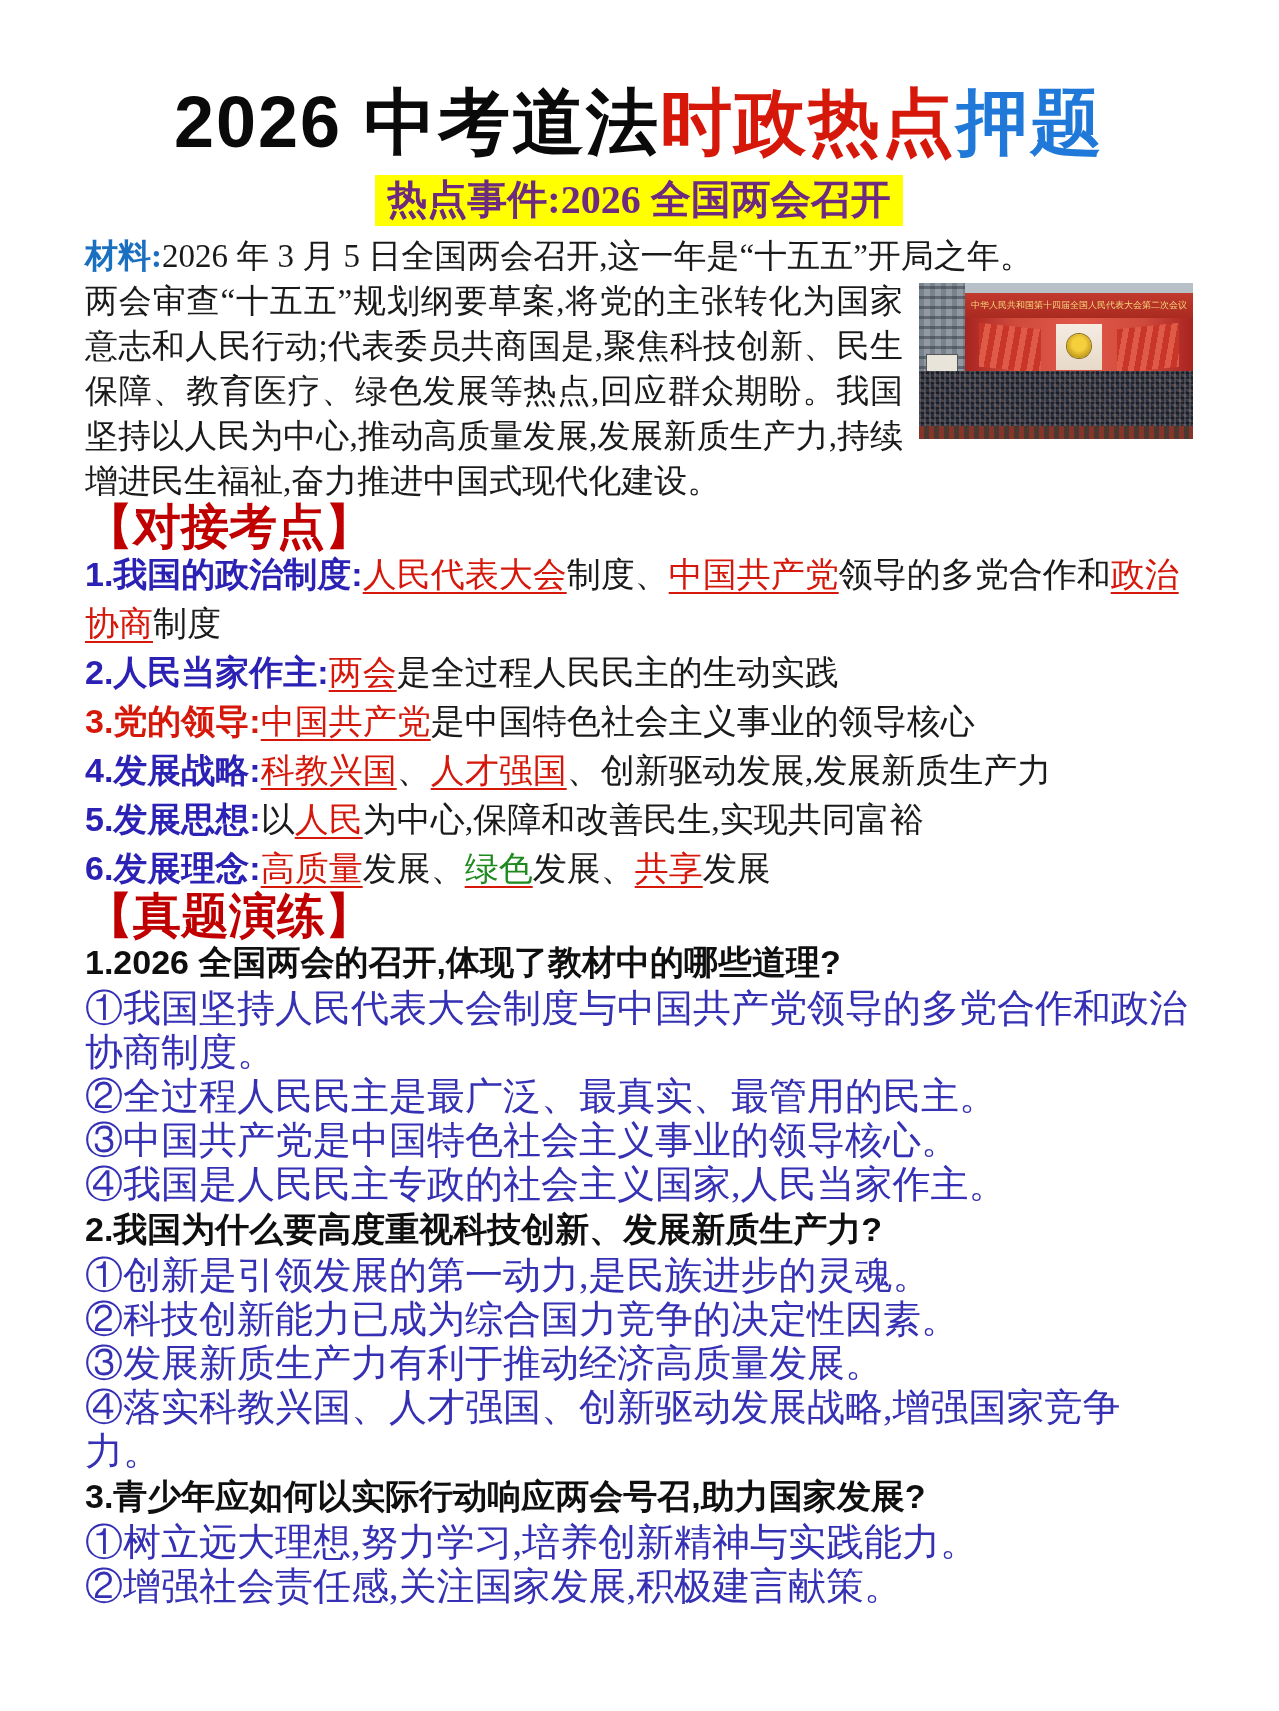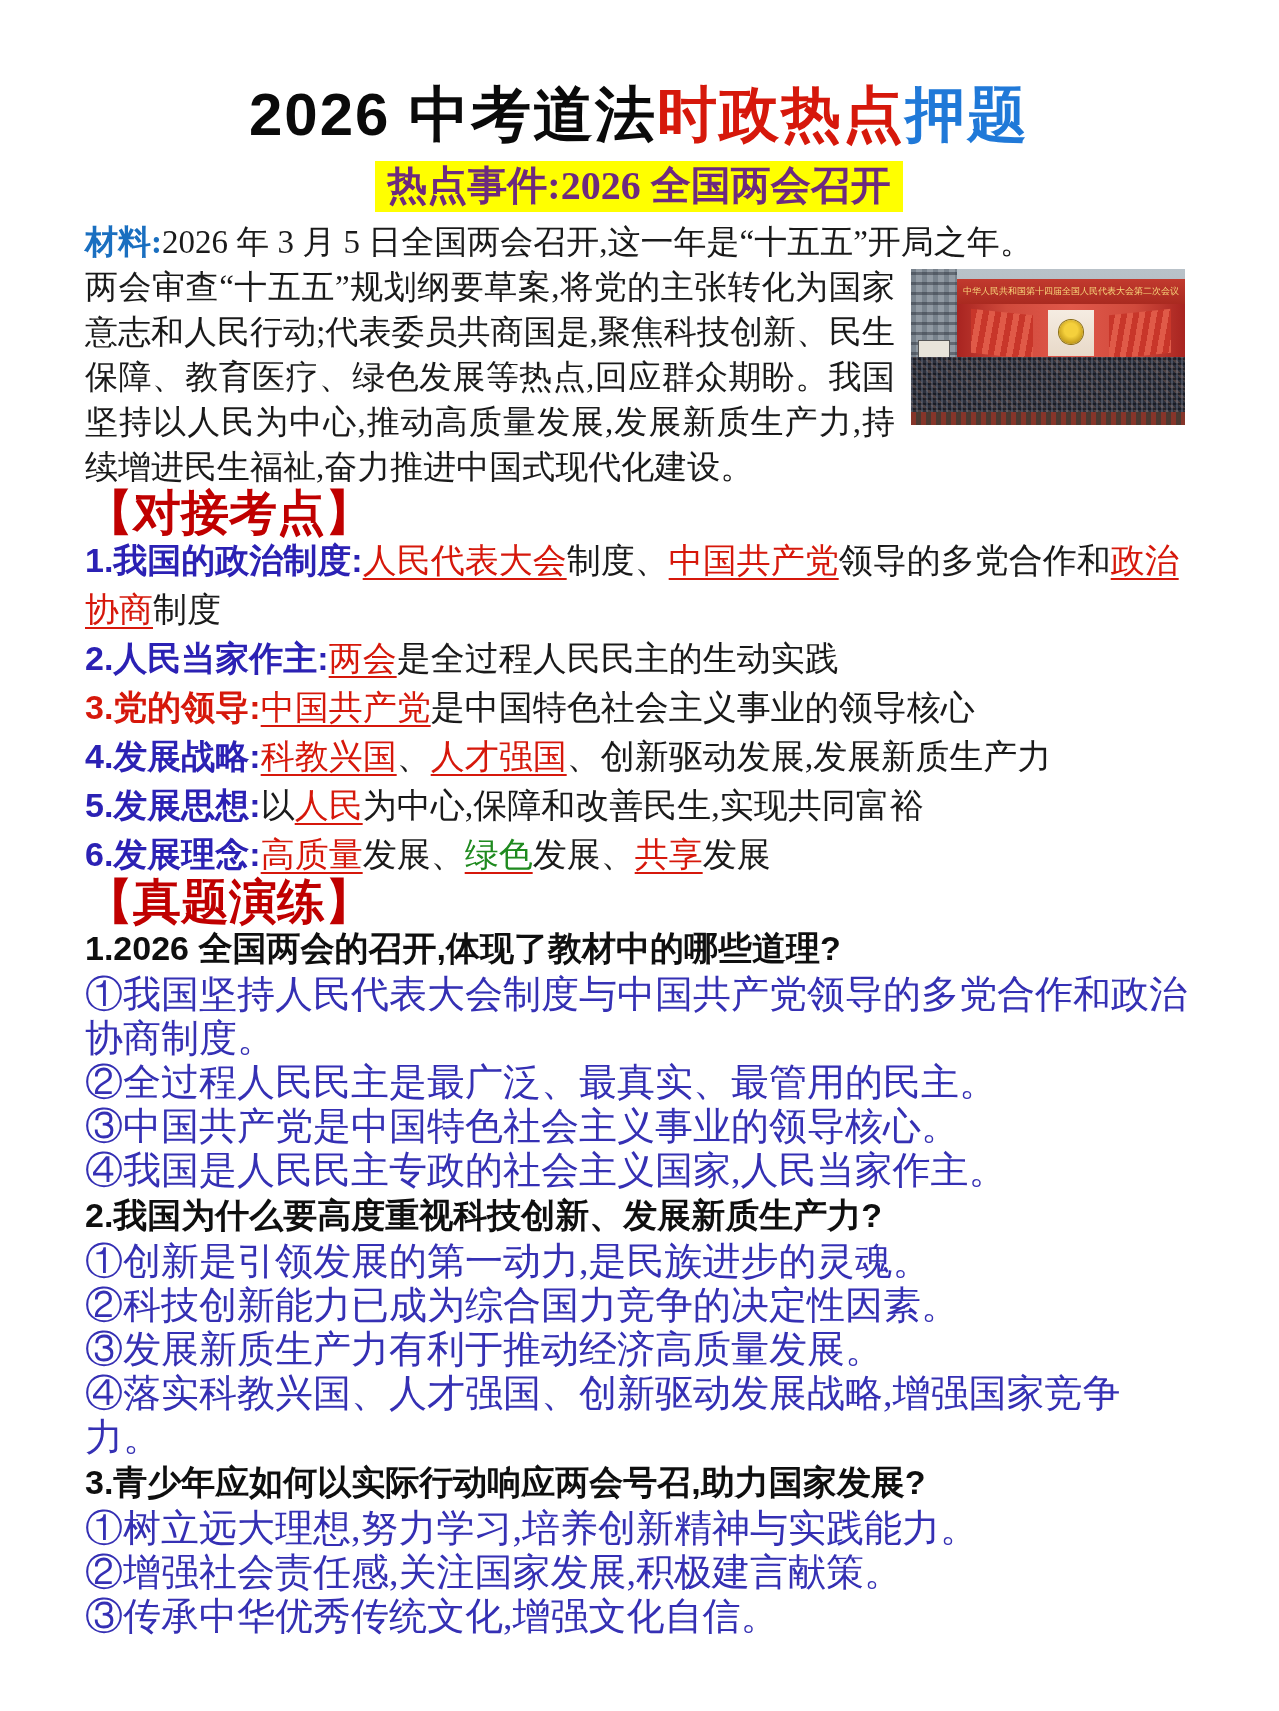--- a/index.html
+++ b/index.html
@@ -11,21 +11,21 @@
     background:#ffffff;
     overflow:hidden;
     font-family:"Liberation Serif",serif;
     color:#1a1a1a;
   }
   
   .title{
     text-align:center;
     font-family:"Liberation Sans",sans-serif;
     font-weight:bold;
-    font-size:60px;
+    font-size:72px;
     line-height:1.18;
     letter-spacing:2px;
     white-space:nowrap;
   }
   .t-black{color:#0a0a0a;}
   .t-red{color:#d6180b;}
   .t-blue{color:#2079d8;}
   
   .subtitle-wrap{text-align:center;margin-top:10px;}
   .subtitle{
@@ -37,21 +37,21 @@
     line-height:1.22;
     padding:1px 12px;
     font-family:Liberation Serif, serif;
   }
   
   .material{margin-top:8px;font-size:33px;line-height:45px;text-align:justify;}
   .material-label{color:#1a6fc0;font-weight:bold;}
   .photo-float{
     float:right;
     width:274px;height:156px;
-    margin:4px 8px 8px 16px;
+    margin:4px 0 8px 16px;
     position:relative;
     overflow:hidden;
     background:#f97316;
   }
   .ph-sky{position:absolute;inset:0;background:linear-gradient(#b9c2c9,#98a1a9);}
   .ph-bldg{
     position:absolute;left:0;top:0;width:46px;height:100%;
     background:
       repeating-linear-gradient(0deg, rgba(40,45,55,.45) 0 3px, transparent 3px 10px),
       repeating-linear-gradient(90deg, #78828c 0 5px, #919aa3 5px 11px);
@@ -191,15 +191,14 @@
 
   <div class="question">2.我国为什么要高度重视科技创新、发展新质生产力?</div>
   <div class="answer">①创新是引领发展的第一动力,是民族进步的灵魂。</div>
   <div class="answer">②科技创新能力已成为综合国力竞争的决定性因素。</div>
   <div class="answer">③发展新质生产力有利于推动经济高质量发展。</div>
   <div class="answer">④落实科教兴国、人才强国、创新驱动发展战略,增强国家竞争力。</div>
 
   <div class="question">3.青少年应如何以实际行动响应两会号召,助力国家发展?</div>
   <div class="answer">①树立远大理想,努力学习,培养创新精神与实践能力。</div>
   <div class="answer">②增强社会责任感,关注国家发展,积极建言献策。</div>
-  <div class="answer">③传承中华优秀传统文化,增强文化自信。</div>
 
 </div>
 
 </body></html>

